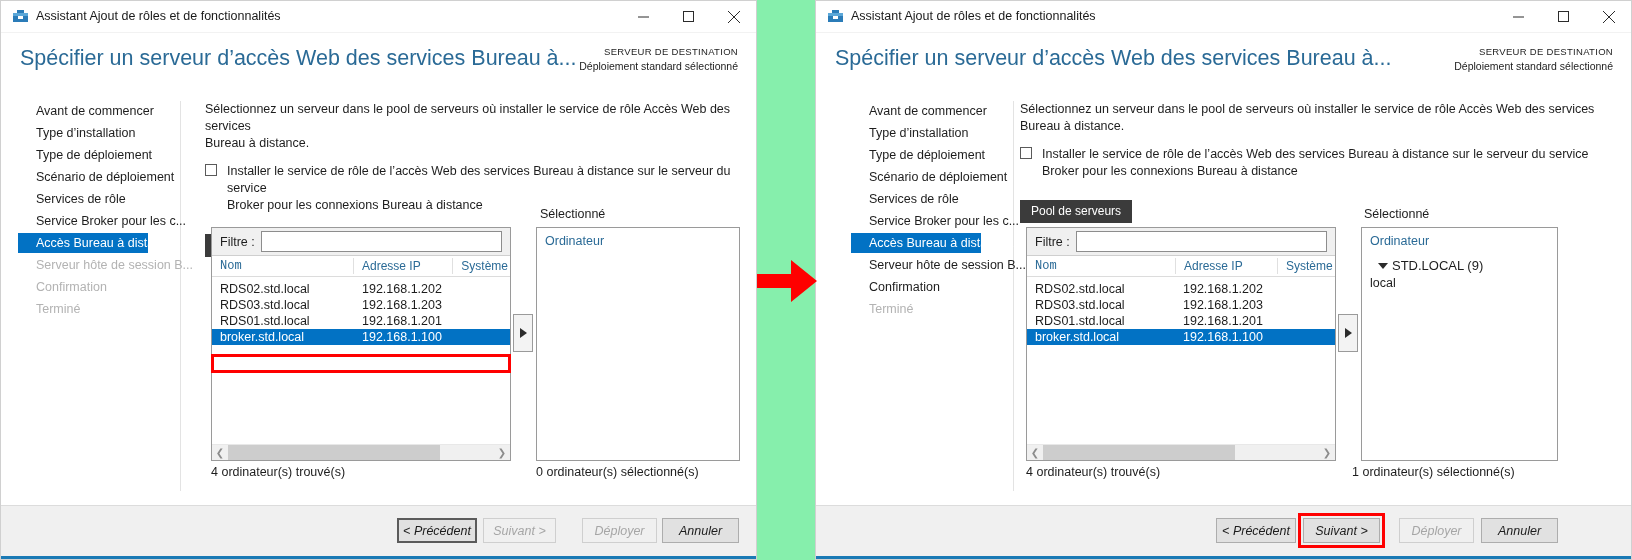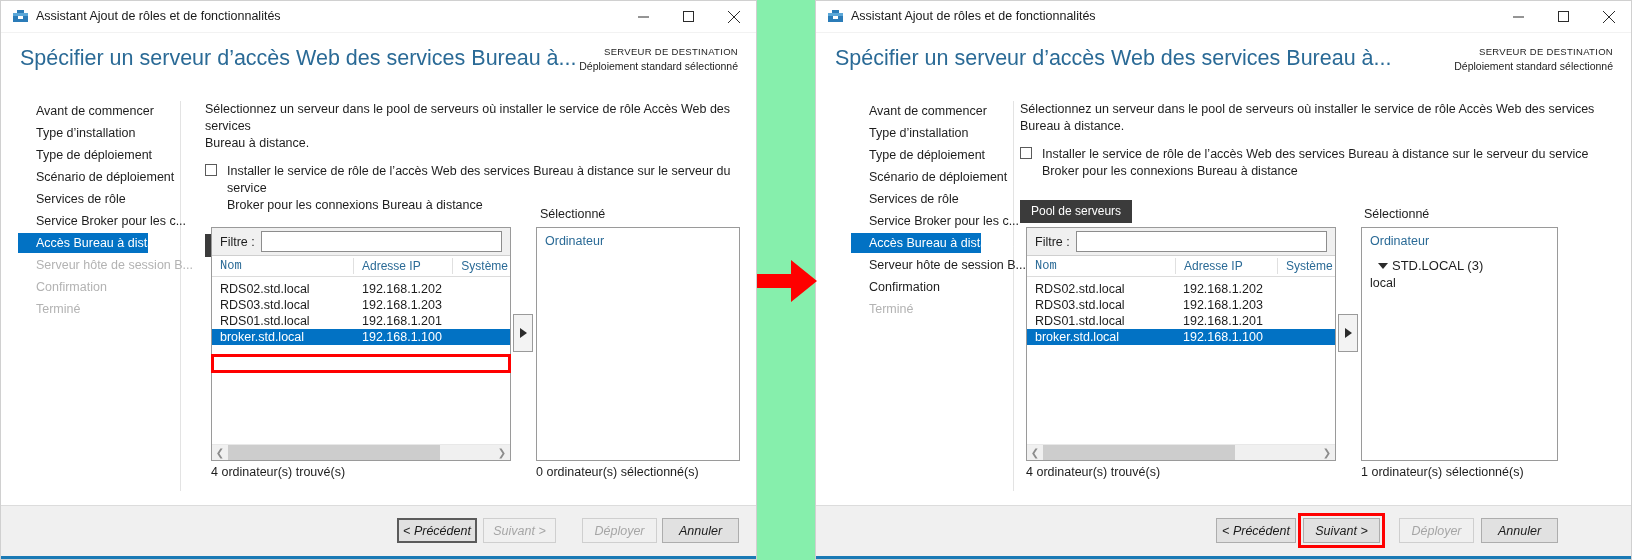--- a/index.html
+++ b/index.html
@@ -568,25 +568,25 @@
       <div class="countlabel" style="position:absolute; left:6px; top:364px;">4 ordinateur(s) trouvé(s)</div>
 
       <div class="addbtn" style="position:absolute; left:318px; top:213px; width:20px; height:38px;">
         <span class="glyph"></span>
       </div>
 
       <div class="listbox" style="position:absolute; left:341px; top:126px; width:197px; height:234px;">
         <div class="sel-head">Ordinateur</div>
         <div class="sel-group">
           <span class="tri"></span>
-          <span>STD.LOCAL (3)</span>
+          <span>STD.LOCAL (9)</span>
         </div>
         <div class="sel-leaf">local</div>
       </div>
-      <div class="countlabel" style="position:absolute; left:341px; top:364px;text-align:center;">1 ordinateur(s) sélectionné(s)</div>
+      <div class="countlabel" style="position:absolute; left:332px; top:364px;text-align:center;">1 ordinateur(s) sélectionné(s)</div>
     </div>
 
     <div class="footer">
       <div class="btn" style="left:400px; width:80px;">&lt; Précédent</div>
       <div class="btn" style="left:487px; width:77px;">Suivant &gt;</div>
       <div class="btn disabled" style="left:583px; width:75px;">Déployer</div>
       <div class="btn" style="left:665px; width:77px;">Annuler</div>
       <div class="redbox" style="left:482px; top:7px; width:87px; height:35px;"></div>
       <div class="accent"></div>
     </div>

